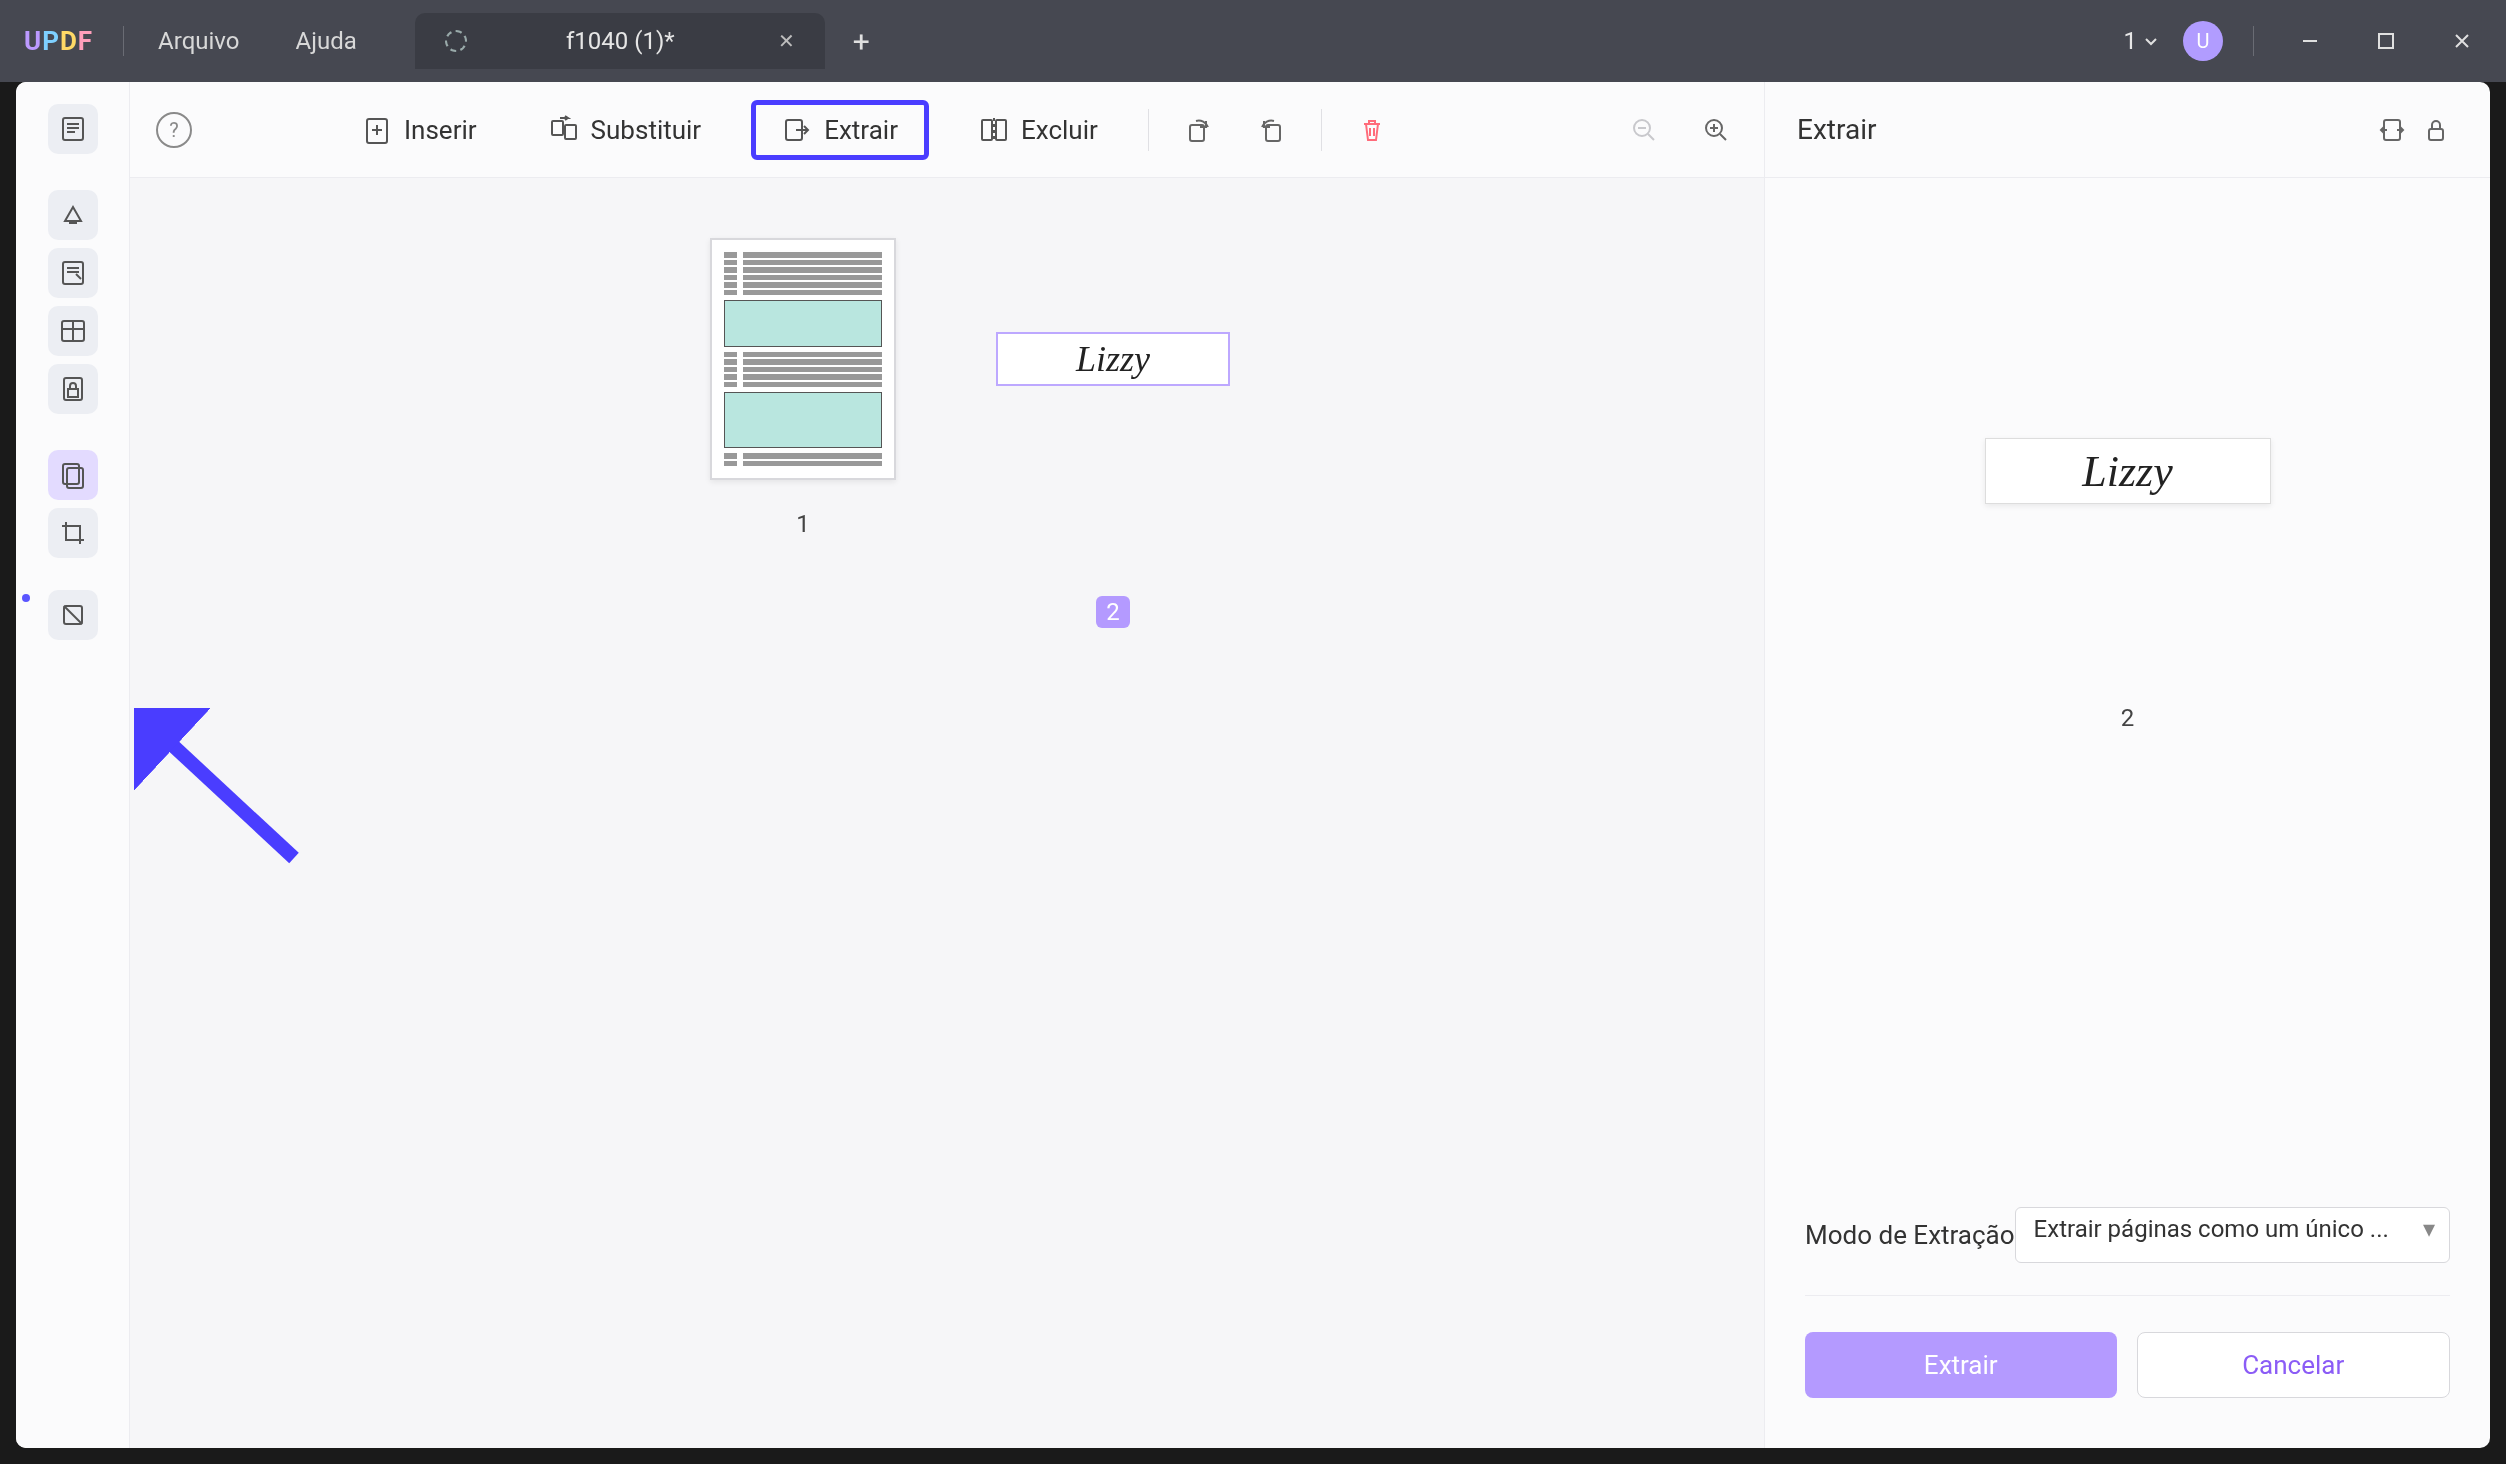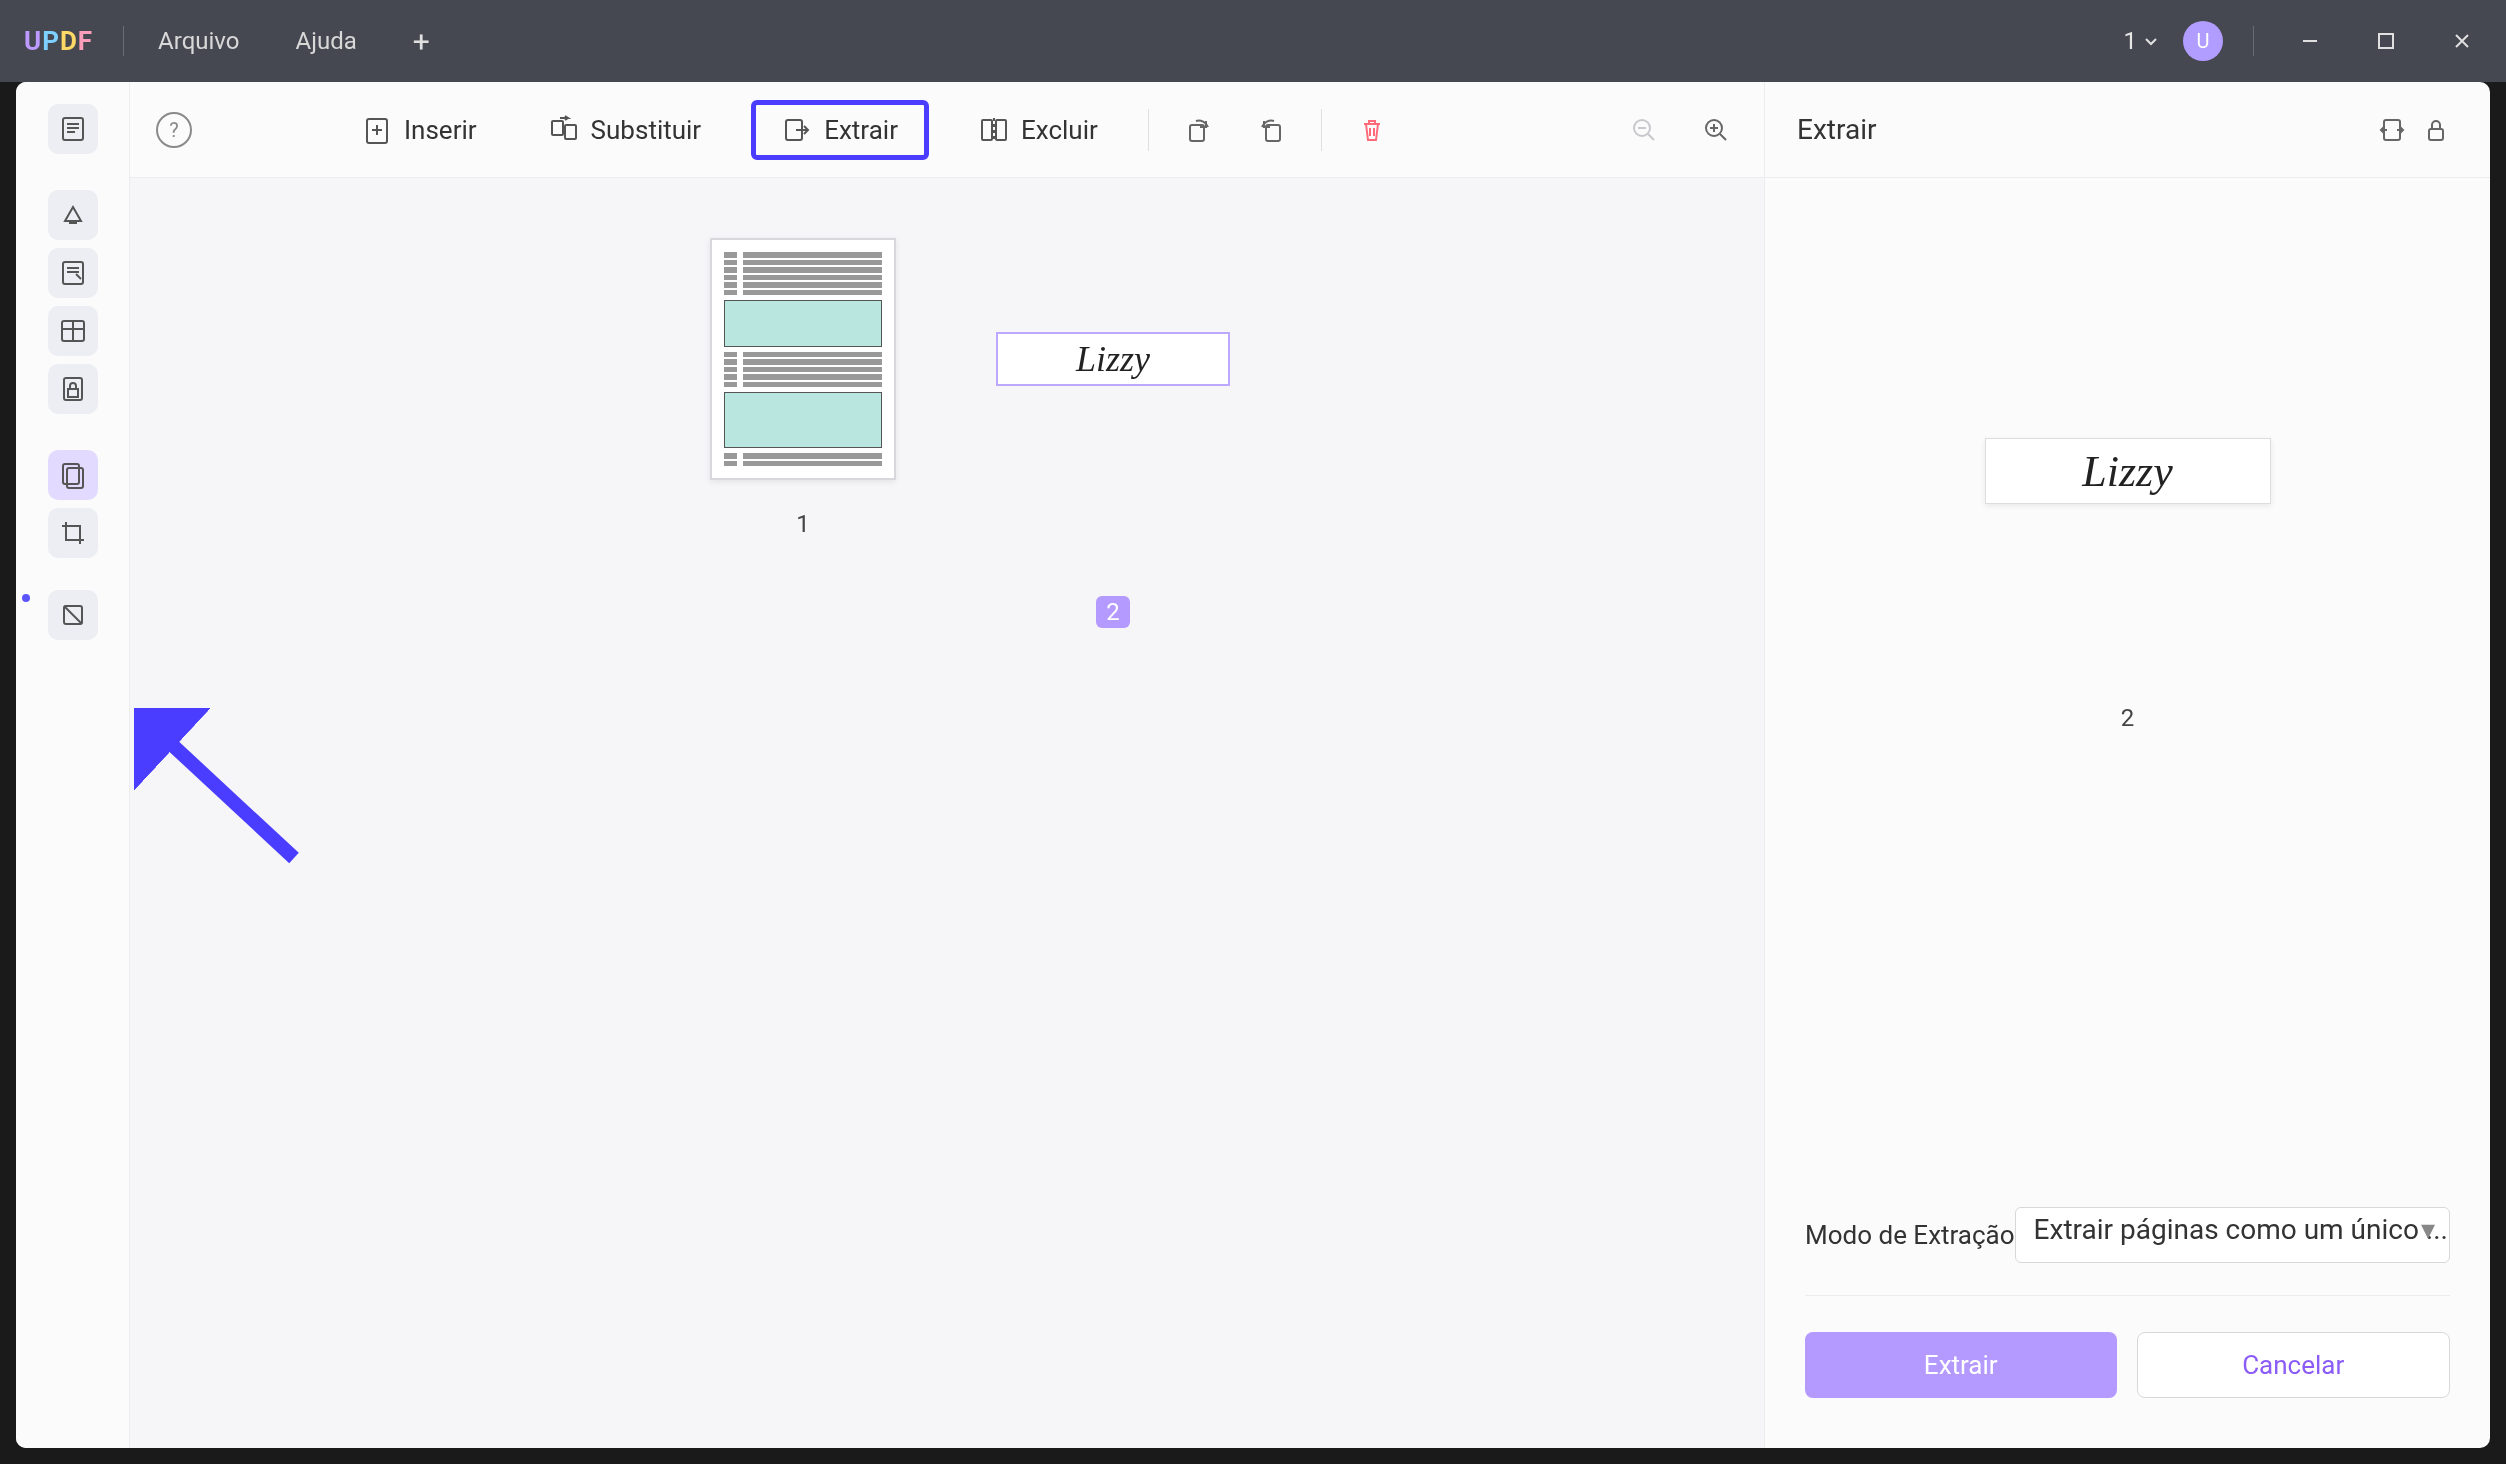--- a/index.html
+++ b/index.html
@@ -72,41 +72,46 @@
 .rp-header { height: 96px; border-bottom: 1px solid #ececf0; display: flex; align-items: center; padding: 0 32px; }
 .rp-title { font-size: 28px; color: #333; flex: 1; }
 .rp-icon { width: 44px; height: 44px; display: flex; align-items: center; justify-content: center; cursor: pointer; }
 .rp-icon svg { stroke: #666; fill: none; stroke-width: 2; }
 .rp-body { flex: 1; padding: 60px 40px 0 40px; display: flex; flex-direction: column; align-items: center; }
 .rp-preview { width: 286px; height: 66px; background: #fff; border: 1px solid #ddd; box-shadow: 0 2px 6px rgba(0,0,0,.08); display: flex; align-items: center; justify-content: center; font-family: "Brush Script MT", cursive; font-size: 44px; font-style: italic; color: #222; margin-top: 200px; }
 .rp-preview-num { margin-top: 200px; font-size: 24px; color: #444; }
 .rp-footer { padding: 0 40px 50px 40px; }
 .rp-row { display: flex; align-items: center; margin-bottom: 32px; }
 .rp-label { font-size: 26px; color: #333; }
-.rp-select { flex: 1; height: 56px; border: 1px solid #d8d8dc; border-radius: 6px; padding: 0 40px 12px 18px; font-size: 28px; color: #333; background: #fff; position: relative; display: flex; align-items: center; white-space: nowrap; overflow: hidden; text-overflow: ellipsis; cursor: pointer; }
+.rp-select { flex: 1; height: 56px; border: 1px solid #d8d8dc; border-radius: 6px; padding: 0 40px 12px 18px; font-size: 24px; color: #333; background: #fff; position: relative; display: flex; align-items: center; white-space: nowrap; overflow: hidden; text-overflow: ellipsis; cursor: pointer; }
 .rp-select::after { content: "▾"; position: absolute; right: 14px; color: #888; }
 .rp-check-row { display: flex; align-items: center; gap: 16px; margin-bottom: 40px; }
 .rp-checkbox { width: 26px; height: 26px; border: 2px solid #b8b8c0; border-radius: 4px; cursor: pointer; }
 .rp-check-label { font-size: 24px; color: #333; cursor: pointer; }
 .rp-hr { height: 1px; background: #ececf0; margin-bottom: 36px; }
 .rp-actions { display: flex; gap: 20px; }
 .btn { flex: 1; height: 66px; border-radius: 8px; font-size: 26px; display: flex; align-items: center; justify-content: center; cursor: pointer; }
 .btn-primary { background: #b49aff; color: #fff; }
 .btn-secondary { background: #fff; border: 1px solid #d8d8dc; color: #8b5cf6; }
 </style>
 </head>
 <body>
 
 <div class="titlebar">
   <div class="logo">
     <span class="u">U</span><span class="p">P</span><span class="d">D</span><span class="f">F</span>
   </div>
   <div class="titlebar-sep"></div>
   <div class="menu-item">Arquivo</div>
   <div class="menu-item">Ajuda</div>
+  <div class="tab">
+    <div class="tab-icon"></div>
+    <div class="tab-title">f1040 (1)*</div>
+    <div class="tab-close">✕</div>
+  </div>
   <div class="new-tab">+</div>
   <div class="titlebar-right">
     <div class="tcount">
       <span>1</span>
       <svg width="16" height="16" viewBox="0 0 16 16">
           <path d="M3 6l5 5 5-5" stroke="#e0e0e0" fill="none" stroke-width="2"></path>
         </svg>
     </div>
     <div class="avatar">U</div>
     <div class="titlebar-sep"></div>

